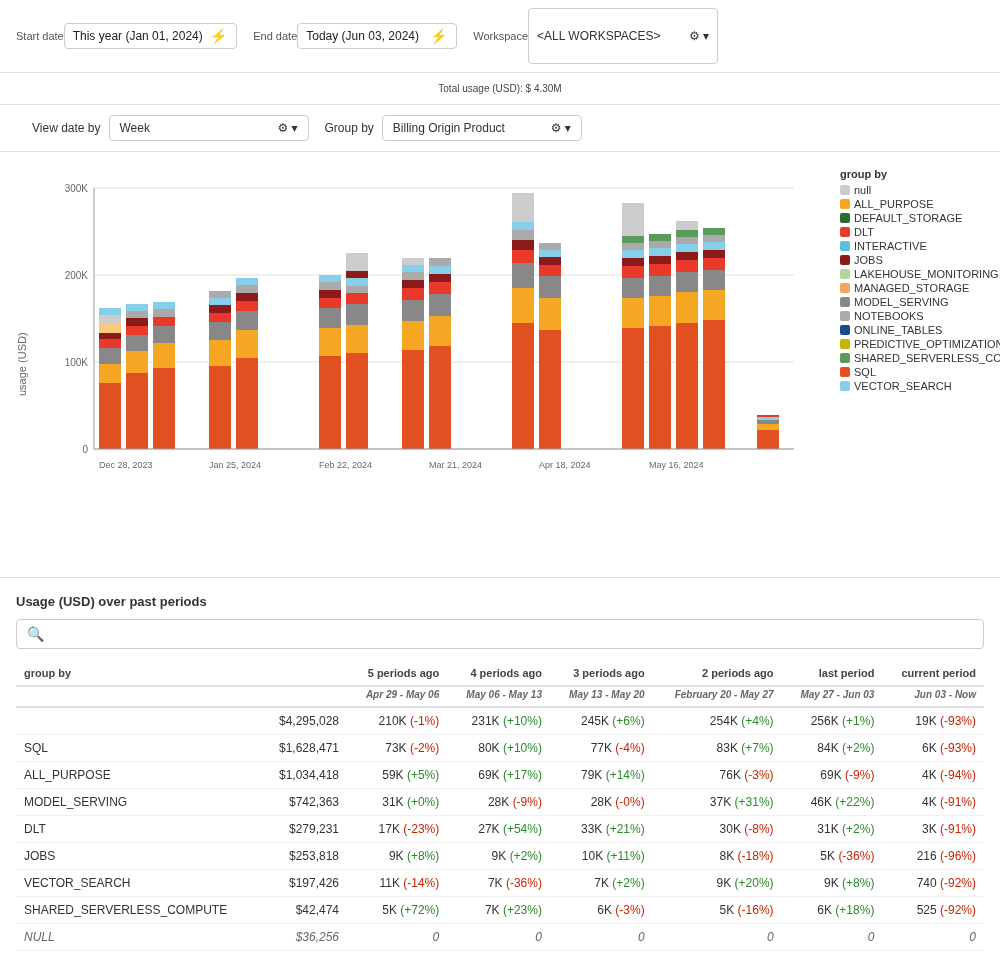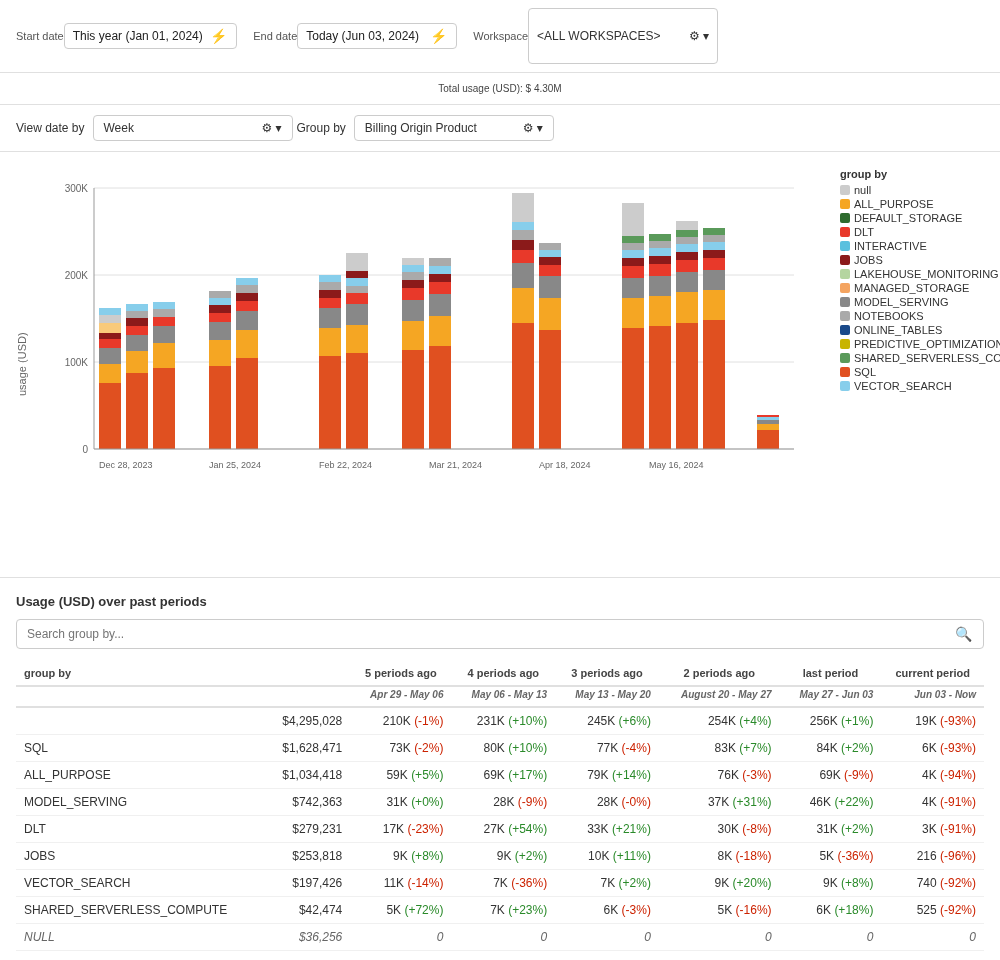--- a/index.html
+++ b/index.html
@@ -16,21 +16,21 @@
       padding: 4px 8px; background: #fff; min-width: 160px; justify-content: space-between; gap: 8px;
     }
     .filter-control .value { font-size: 12px; color: #222; }
     .filter-control .icon { color: #666; font-size: 14px; }
     
     .total-bar {
       text-align: center; padding: 10px; font-size: 10px; color: #444; border-bottom: 1px solid #e0e0e0;
     }
     
     .controls-bar {
-      display: flex; align-items: center; padding: 10px 16px; gap: 4px; border-bottom: 1px solid #e0e0e0;
+      display: flex; align-items: center; padding: 10px 32px; gap: 16px; border-bottom: 1px solid #e0e0e0;
     }
     .control-group { display: flex; align-items: center; gap: 8px; }
     .control-label { font-size: 12px; color: #333; }
     .control-select {
       display: flex; align-items: flex-start; border: 1px solid #ccc; border-radius: 4px;
       padding: 5px 10px; background: #fff; min-width: 200px; justify-content: space-between; gap: 8px;
     }
 
     .chart-container {
       padding: 16px; border-bottom: 1px solid #e0e0e0; position: relative;
@@ -66,21 +66,21 @@
       padding: 6px 10px; margin-bottom: 12px;
     }
     .search-bar input {
       border: none; outline: none; flex: 1; font-size: 12px; color: #666;
     }
     .search-icon { color: #999; font-size: 14px; }
     
     table { width: 100%; border-collapse: collapse; font-size: 12px; }
     thead tr { border-bottom: 2px solid #e0e0e0; }
     th { text-align: left; padding: 6px 8px; font-weight: 600; color: #444; font-size: 11px; }
-    th.right { text-align: center; }
+    th.right { text-align: right; }
     td { padding: 6px 8px; border-bottom: 1px solid #f0f0f0; }
     td.right { text-align: right; }
     .subheader td { font-size: 10px; color: #666; font-style: italic; padding-top: 2px; }
     .pos { color: #2a8a2a; }
     .neg { color: #cc2200; }
     .italic-row td { font-style: italic; color: #666; }
 
     .workspace-control {
       display: flex; align-items: center; border: 1px solid #ccc; border-radius: 4px;
       padding: 20px 8px; background: #fff; min-width: 190px; justify-content: space-between; gap: 8px;
@@ -395,21 +395,20 @@
             <span>VECTOR_SEARCH</span>
           </div>
         </div>
     </div>
   </div>
 </div>
 
 <div class="table-section">
   <div class="table-title">Usage (USD) over past periods</div>
   <div class="search-bar">
-    <input type="text" placeholder="Search group by..." style="">
     <span class="search-icon">🔍</span>
   </div>
   <div id="table-wrapper">
       <table>
         <thead>
           <tr>
             <th>group by</th>
             <th><all time=""></all></th>
             <th class="right">5 periods ago</th>
             <th class="right">4 periods ago</th>
@@ -417,21 +416,21 @@
             <th class="right">2 periods ago</th>
             <th class="right">last period</th>
             <th class="right">current period</th>
           </tr>
           <tr class="subheader">
             <td><strong></strong></td>
             <td><strong></strong></td>
             <td class="right"><strong>Apr 29 - May 06</strong></td>
             <td class="right"><strong>May 06 - May 13</strong></td>
             <td class="right"><strong>May 13 - May 20</strong></td>
-            <td class="right"><strong>August 20 - May 27</strong></td>
+            <td class="right"><strong>February 20 - May 27</strong></td>
             <td class="right"><strong>May 27 - Jun 03</strong></td>
             <td class="right"><strong>Jun 03 - Now</strong></td>
           </tr>
         </thead>
         <tbody>
           <tr>
             <td><total></total></td>
             <td class="right">$4,295,028</td>
             <td class="right">210K <span class="neg">(-1%)</span></td>
             <td class="right">231K <span class="pos">(+10%)</span></td>

